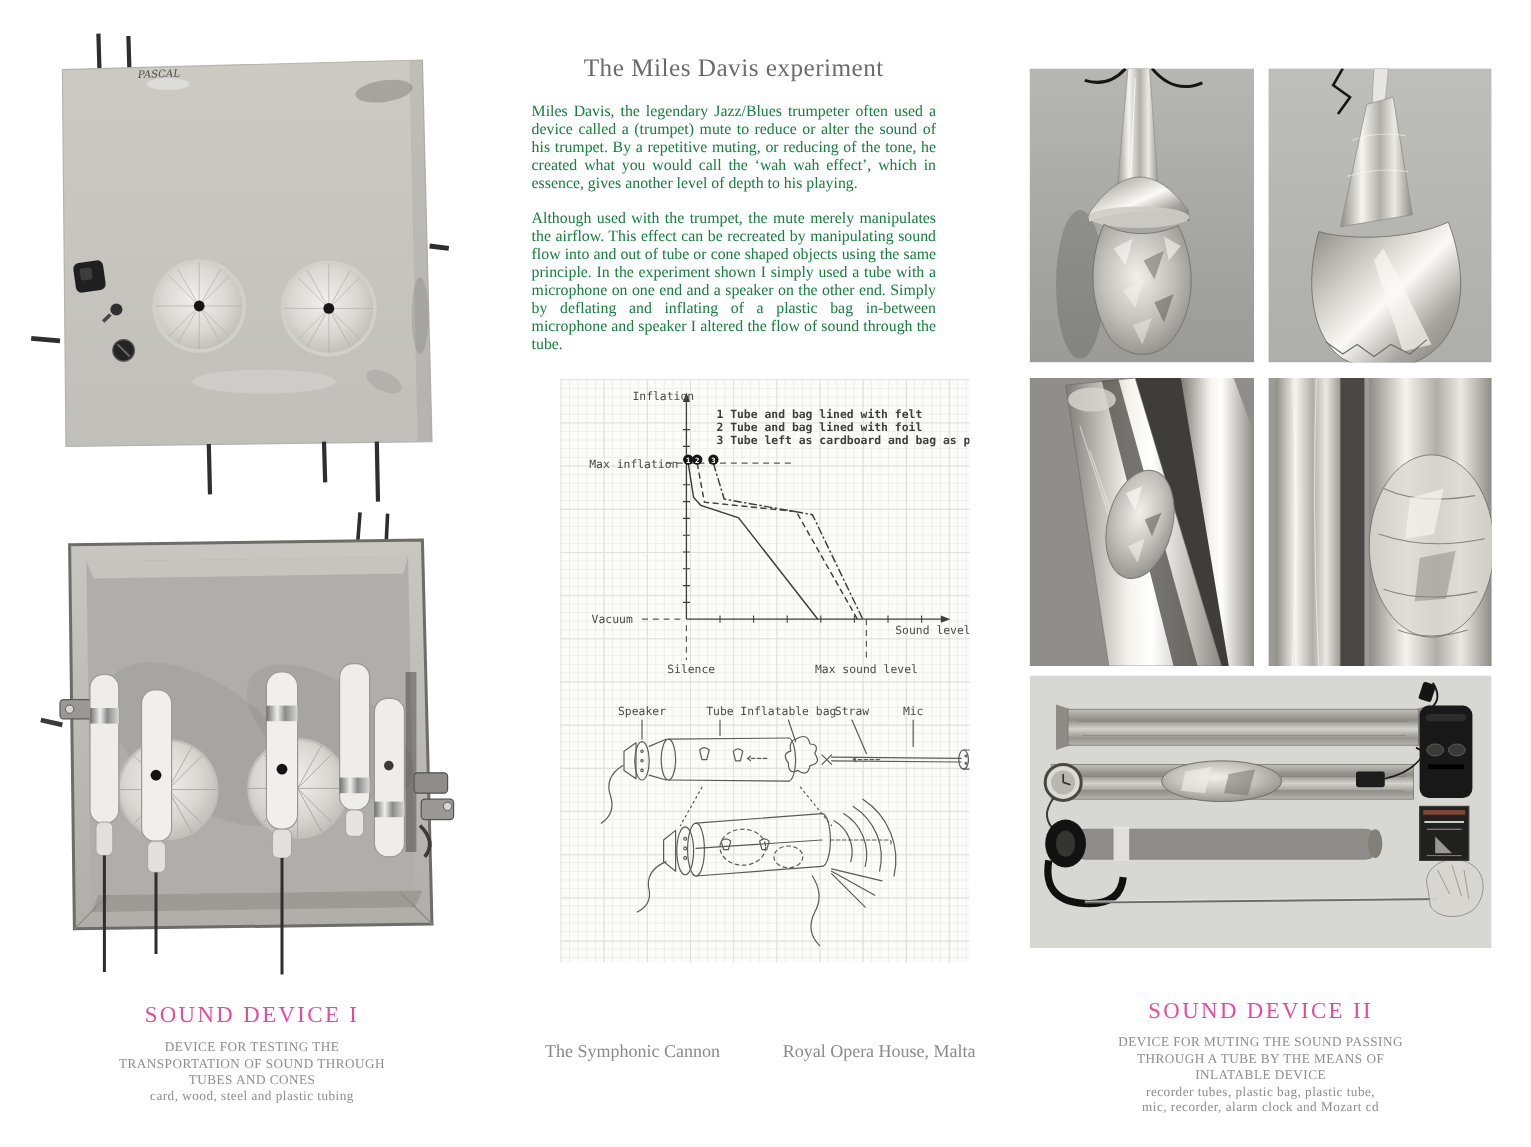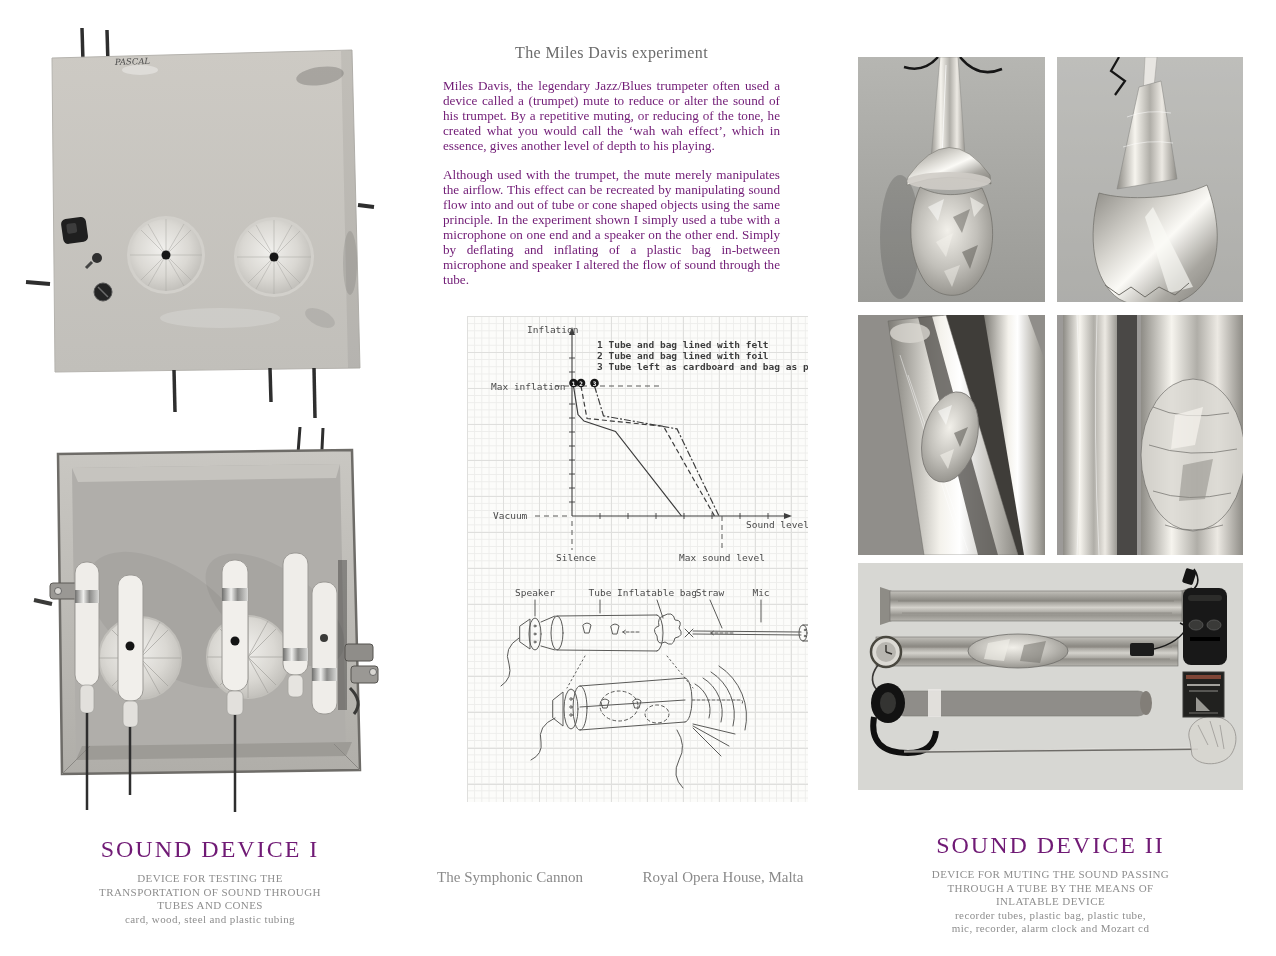--- a/index.html
+++ b/index.html
@@ -1,43 +1,43 @@
 <!DOCTYPE html>
 <html><head>
 <meta charset="utf-8">
 <style>
   html,body{margin:0;padding:0;background:#ffffff;}
   body{width:1276px;height:956px;position:relative;overflow:hidden;
        font-family:"Liberation Serif","DejaVu Serif",serif;}
   .abs{position:absolute;}
   
   .mid-text{left:443px;top:44px;width:337px;}
-  .mid-title{font-size:16px;color:#6b6b6b;text-align:center;font-weight:normal;
+  .mid-title{font-size:21px;color:#6b6b6b;text-align:center;font-weight:normal;
              letter-spacing:.4px;margin:0 0 16px 0;}
-  .mid-text p{font-size:13.2px;line-height:15px;color:#701a75;text-align:justify;
+  .mid-text p{font-size:13.2px;line-height:15px;color:#15803d;text-align:justify;
               margin:0 0 14px 0;}
   
   .paper{left:443px;top:316px;width:341px;height:486px;background-color:#fcfcfa;
     background-image:
       linear-gradient(#dfdfdd 1px, transparent 1px),
       linear-gradient(90deg, #dfdfdd 1px, transparent 1px),
       linear-gradient(#ededeb 1px, transparent 1px),
       linear-gradient(90deg, #ededeb 1px, transparent 1px);
     background-size:36px 36px,36px 36px,7.2px 7.2px,7.2px 7.2px;margin-left:24px;}
   .paper svg{position:absolute;left:0;top:0;}
   .chart-text{font-family:"DejaVu Sans Mono","Liberation Mono",monospace;
               font-size:9.5px;fill:#4a4a4a;}
   .chart-text-b{font-family:"DejaVu Sans Mono","Liberation Mono",monospace;
               font-size:9.5px;font-weight:bold;fill:#3d3d3d;}
   .sketch{stroke:#5a5a58;fill:none;stroke-width:1;stroke-linecap:round;stroke-linejoin:round;}
   
   .cap{ text-align:center;}
-  .cap-title{font-size:24px;letter-spacing:2px;color:#701a75;margin-bottom:9px;}
+  .cap-title{font-size:19px;letter-spacing:2px;color:#ec4899;margin-bottom:9px;}
   .cap-line{font-size:11px;letter-spacing:.4px;color:#8e8e8e;line-height:13.5px;}
-  .mid-footer{font-size:15px;color:#8a8a8a;text-align:center;width:180px;top:869px;}
+  .mid-footer{font-size:15px;color:#8a8a8a;text-align:right;width:180px;top:869px;}
 </style>
 </head>
 <body>
 
 <svg width="0" height="0" style="position:absolute">
   <defs>
     <linearGradient id="gCard" x1="0" y1="0" x2="0" y2="1">
       <stop offset="0" stop-color="#cdcac4"></stop>
         <stop offset="1" stop-color="#c1bfba"></stop>
     </linearGradient>

